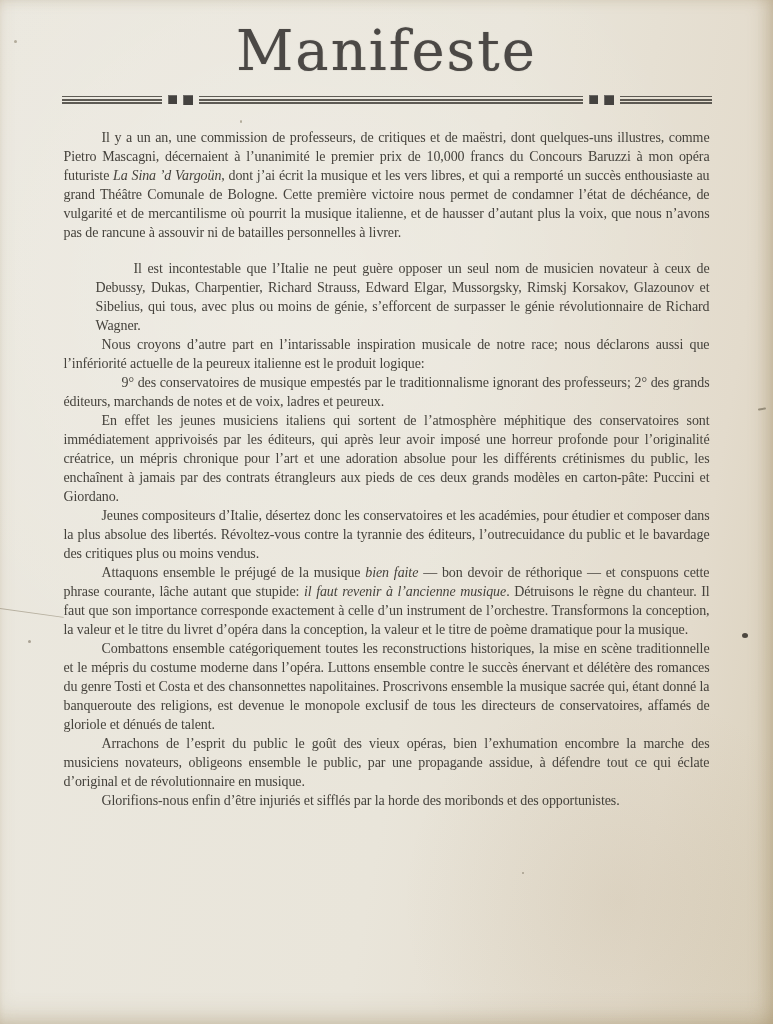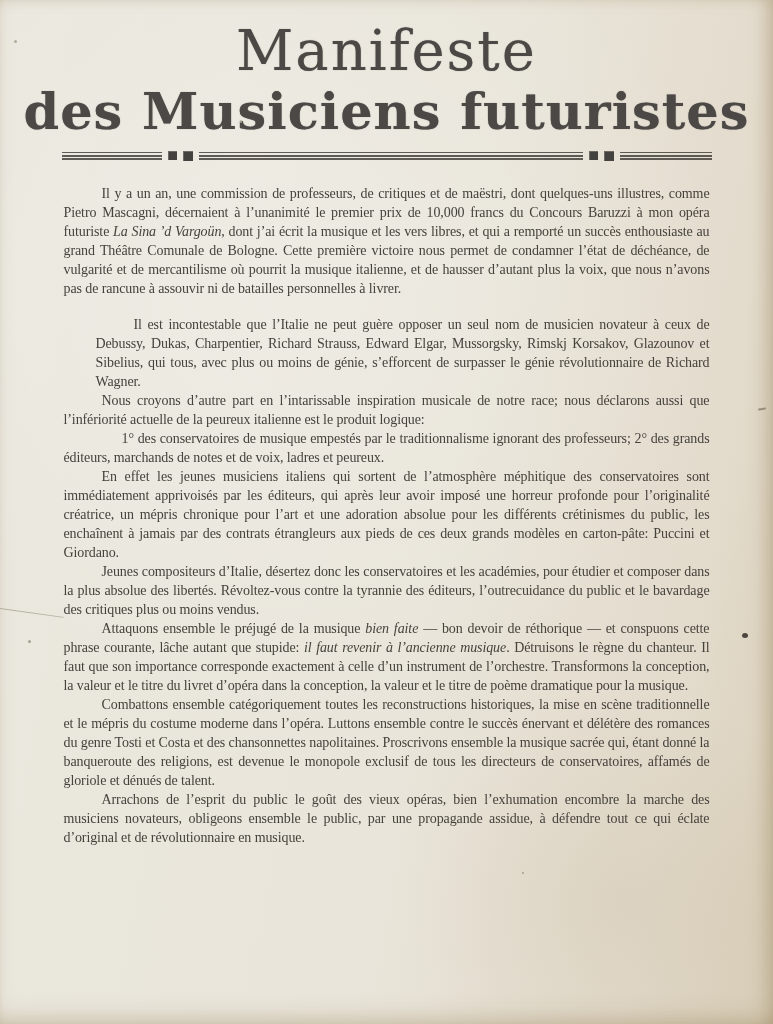--- a/index.html
+++ b/index.html
@@ -91,43 +91,43 @@
     pointer-events: none;
   }
 </style>
 </head>
 <body>
 
 <div class="page">
 
   <div class="header">
     <h1 class="title-line1">Manifeste</h1>
-    <h1 class="title-line2">des Musiciens futuristes</h1>
   </div>
 
   <div class="ornament">
     <span class="rule-seg left"></span>
     <span class="rule-square"></span>
     <span class="rule-square alt"></span>
     <span class="rule-seg mid"></span>
     <span class="rule-square"></span>
     <span class="rule-square alt"></span>
     <span class="rule-seg right"></span>
   </div>
 
   <div class="body-text" id="body-text">
       <p><span>Il y a un an, une commission de professeurs, de critiques et de maëstri, dont quelques-uns illustres, comme Pietro Mascagni, décernaient à l’unanimité le premier prix de 10,000 francs du Concours Baruzzi à mon opéra futuriste </span><em>La Sina ’d Vargoün</em><span>, dont j’ai écrit la musique et les vers libres, et qui a remporté un succès enthousiaste au grand Théâtre Comunale de Bologne. Cette première victoire nous permet de condamner l’état de déchéance, de vulgarité et de mercantilisme où pourrit la musique italienne, et de hausser d’autant plus la voix, que nous n’avons pas de rancune à assouvir ni de batailles personnelles à livrer.</span></p>
       <p class="gap-before"><span>Il est incontestable que l’Italie ne peut guère opposer un seul nom de musicien novateur à ceux de Debussy, Dukas, Charpentier, Richard Strauss, Edward Elgar, Mussorgsky, Rimskj Korsakov, Glazounov et Sibelius, qui tous, avec plus ou moins de génie, s’efforcent de surpasser le génie révolutionnaire de Richard Wagner.</span></p>
       <p><span>Nous croyons d’autre part en l’intarissable inspiration musicale de notre race; nous déclarons aussi que l’infériorité actuelle de la peureux italienne est le produit logique:</span></p>
-      <p class="indent-large"><span>1° des conservatoires de musique empestés par le traditionnalisme ignorant des professeurs; 2° des grands éditeurs, marchands de notes et de voix, ladres et peureux.</span></p>
+      <p class="indent-large"><span>9° des conservatoires de musique empestés par le traditionnalisme ignorant des professeurs; 2° des grands éditeurs, marchands de notes et de voix, ladres et peureux.</span></p>
       <p><span>En effet les jeunes musiciens italiens qui sortent de l’atmosphère méphitique des conservatoires sont immédiatement apprivoisés par les éditeurs, qui après leur avoir imposé une horreur profonde pour l’originalité créatrice, un mépris chronique pour l’art et une adoration absolue pour les différents crétinismes du public, les enchaînent à jamais par des contrats étrangleurs aux pieds de ces deux grands modèles en carton-pâte: Puccini et Giordano.</span></p>
       <p><span>Jeunes compositeurs d’Italie, désertez donc les conservatoires et les académies, pour étudier et composer dans la plus absolue des libertés. Révoltez-vous contre la tyrannie des éditeurs, l’outrecuidance du public et le bavardage des critiques plus ou moins vendus.</span></p>
       <p><span>Attaquons ensemble le préjugé de la musique </span><em>bien faite</em><span> — bon devoir de réthorique — et conspuons cette phrase courante, lâche autant que stupide: </span><em>il faut revenir à l’ancienne musique</em><span>. Détruisons le règne du chanteur. Il faut que son importance corresponde exactement à celle d’un instrument de l’orchestre. Transformons la conception, la valeur et le titre du livret d’opéra dans la conception, la valeur et le titre de poème dramatique pour la musique.</span></p>
       <p><span>Combattons ensemble catégoriquement toutes les reconstructions historiques, la mise en scène traditionnelle et le mépris du costume moderne dans l’opéra. Luttons ensemble contre le succès énervant et délétère des romances du genre Tosti et Costa et des chansonnettes napolitaines. Proscrivons ensemble la musique sacrée qui, étant donné la banqueroute des religions, est devenue le monopole exclusif de tous les directeurs de conservatoires, affamés de gloriole et dénués de talent.</span></p>
       <p><span>Arrachons de l’esprit du public le goût des vieux opéras, bien l’exhumation encombre la marche des musiciens novateurs, obligeons ensemble le public, par une propagande assidue, à défendre tout ce qui éclate d’original et de révolutionnaire en musique.</span></p>
+      <p><span>Glorifions-nous enfin d’être injuriés et sifflés par la horde des moribonds et des opportunistes.</span></p>
     </div>
 
   <span class="speck s1"></span>
   <span class="speck s2"></span>
   <span class="speck s3"></span>
   <span class="speck s4"></span>
   <span class="speck s5"></span>
   <span class="speck s6"></span>
   <span class="crease"></span>
 

